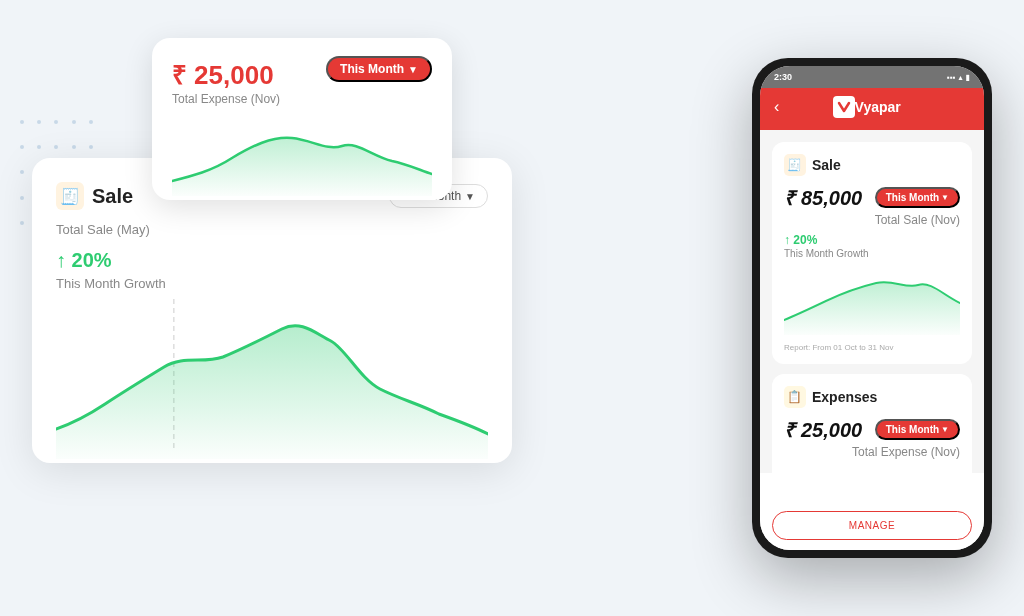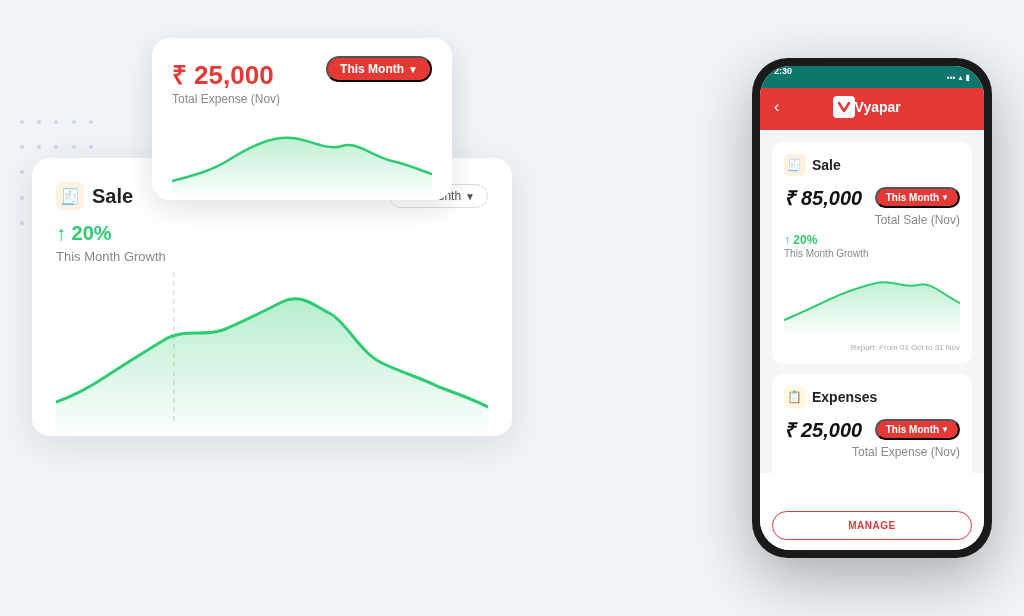--- a/index.html
+++ b/index.html
@@ -233,25 +233,26 @@
       width: 100%;
       height: 100%;
       background: #f5f5f5;
       border-radius: 30px;
       overflow: hidden;
       display: flex;
       flex-direction: column;
     }
 
     .phone-status-bar {
-      background: #0f766e;
+      background: #737373;
       height: 22px;
       display: flex;
+      align-items: center;
       justify-content: space-between;
-      padding: 0 14px;
+      padding: 7px 14px;
     }
 
     .phone-time {
       font-size: 9px;
       color: white;
       font-weight: 600;
     }
 
     .phone-icons {
       display: flex;
@@ -391,37 +392,37 @@
     }
 
     .phone-chart {
       width: 100%;
       height: 70px;
     }
 
     .phone-report-label {
       font-size: 8px;
       color: #aaa;
-      text-align: right;
+      text-align: left;
       margin-top: 4px;
     }
 
     .phone-bottom-buttons {
       display: flex;
       gap: 8px;
       padding: 10px 12px 10px;
       background: white;
     }
 
     .phone-btn {
       flex: 1;
       padding: 8px 0;
       border-radius: 20px;
       font-size: 10px;
-      font-weight: 700;
+      font-weight: 400;
       text-align: center;
       cursor: pointer;
       letter-spacing: 0.5px;
       margin-top: 28px;
     }
 
     .phone-btn-outline {
       border: 1.5px solid #e53935;
       color: #e53935;
       background: white;
@@ -520,20 +521,21 @@
         <div class="sale-title-row">
           <div class="sale-icon">🧾</div>
           <span class="sale-title">Sale</span>
         </div>
         <button class="this-month-badge-gray">
           <span>This Month</span>
           <span style="font-size:10px;">▼</span>
         </button>
       </div>
 
+      <div class="total-sale-label">Total Sale (May)</div>
 
       <div class="growth-row">
         <span class="growth-pct">↑ 20%</span>
       </div>
       <div class="growth-label">This Month Growth</div>
 
       
       <svg class="main-chart" viewBox="0 0 440 160" preserveAspectRatio="none">
         <defs>
           <linearGradient id="greenGradMain" x1="0" y1="0" x2="0" y2="1">

